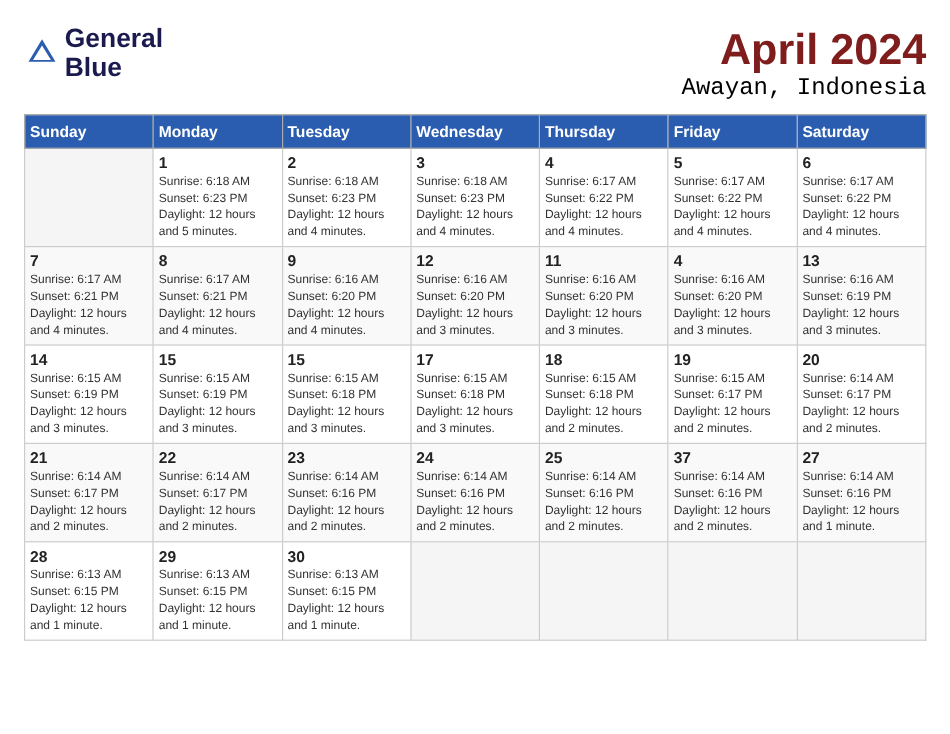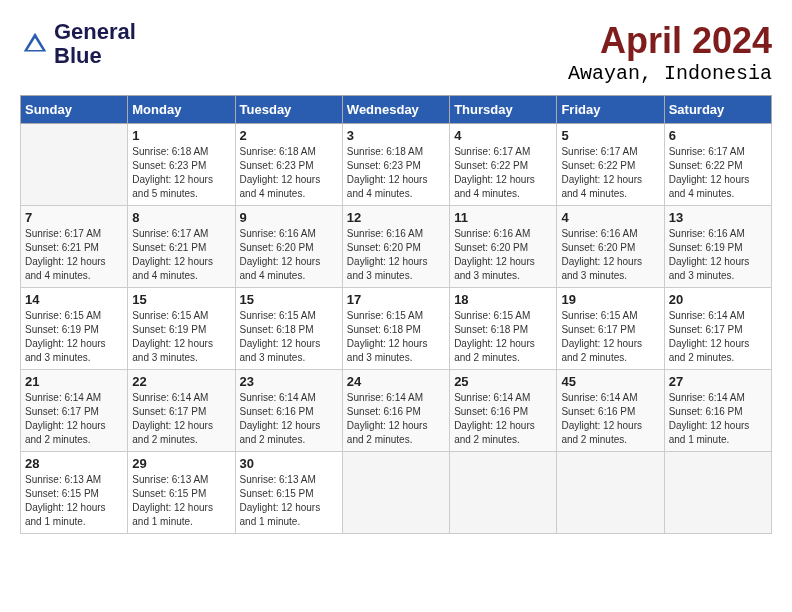--- a/index.html
+++ b/index.html
@@ -297,21 +297,21 @@
 and 2 minutes.</div>
         </td>
         <td>
           <span class="day-num">25</span>
           <div class="day-info" style="white-space: pre-line;">Sunrise: 6:14 AM
 Sunset: 6:16 PM
 Daylight: 12 hours
 and 2 minutes.</div>
         </td>
         <td>
-          <span class="day-num">45</span>
+          <span class="day-num">37</span>
           <div class="day-info" style="white-space: pre-line;">Sunrise: 6:14 AM
 Sunset: 6:16 PM
 Daylight: 12 hours
 and 2 minutes.</div>
         </td>
         <td>
           <span class="day-num">27</span>
           <div class="day-info" style="white-space: pre-line;">Sunrise: 6:14 AM
 Sunset: 6:16 PM
 Daylight: 12 hours

